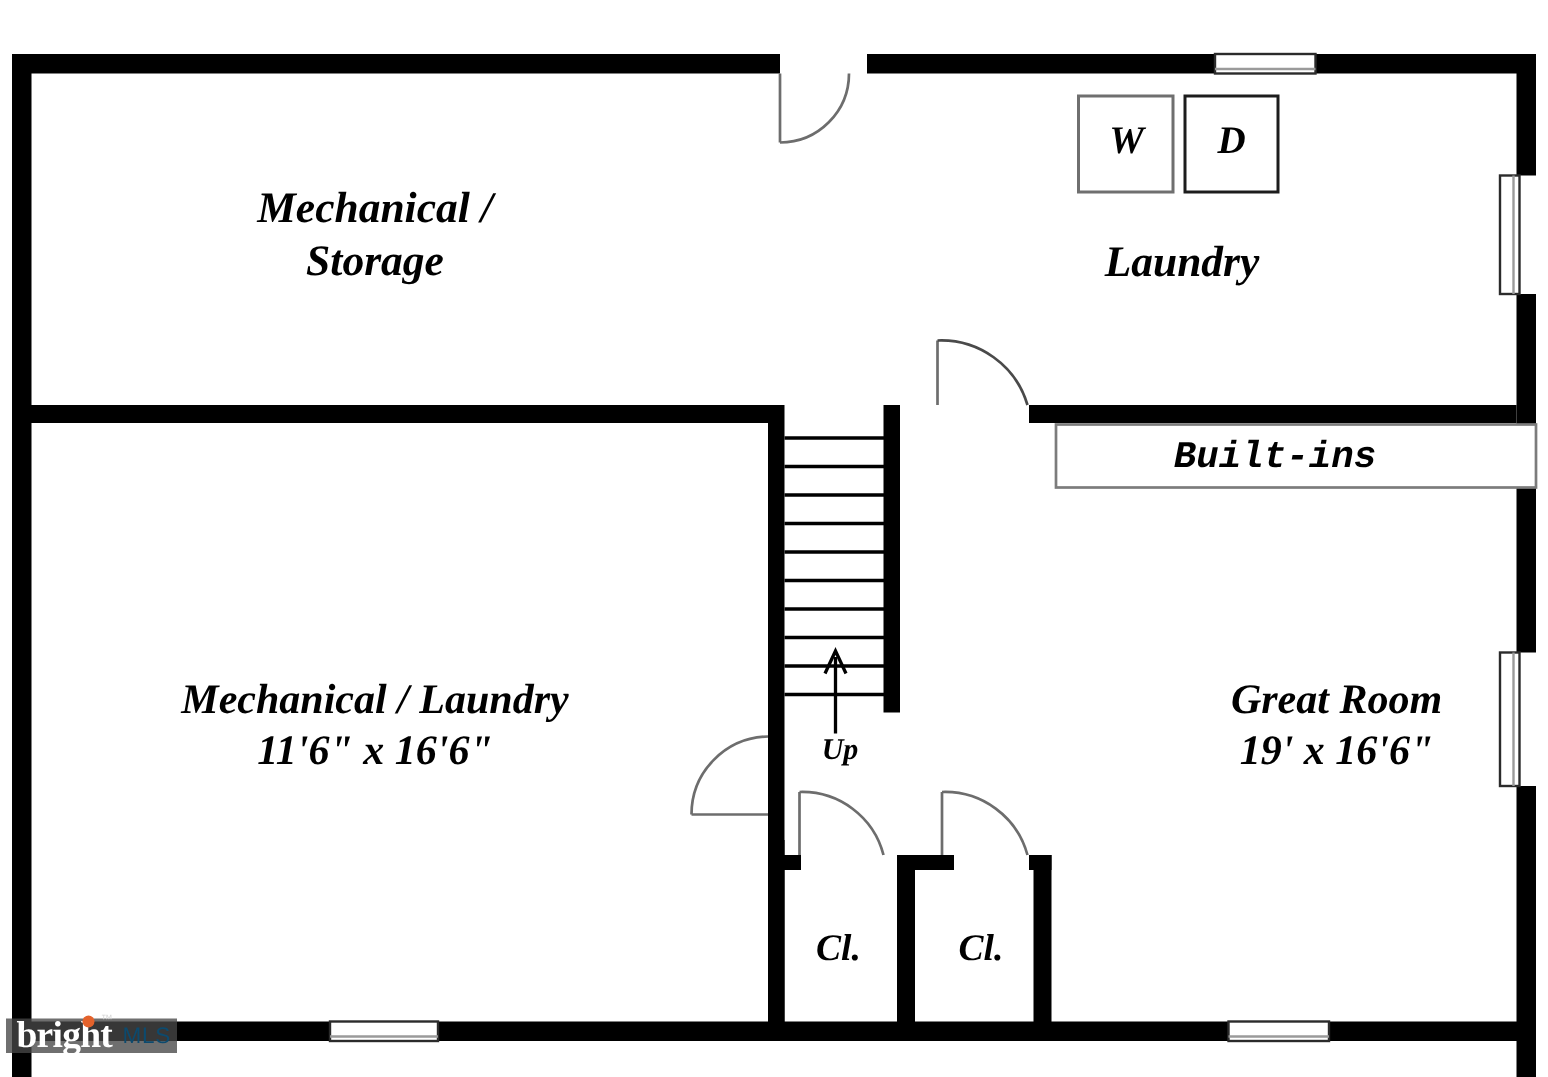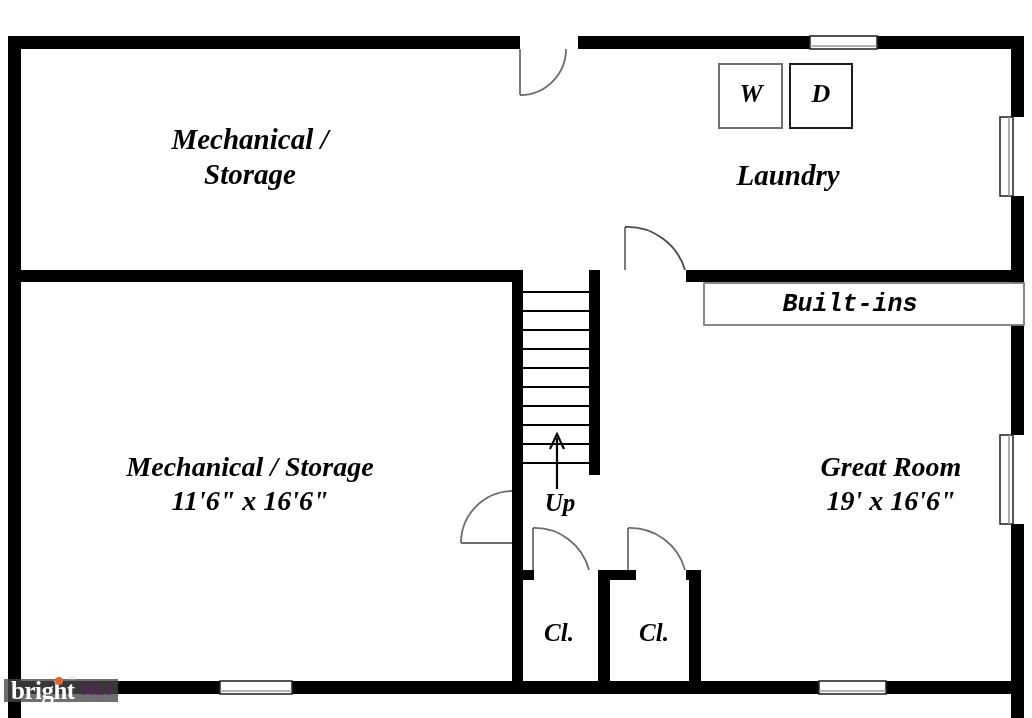--- a/index.html
+++ b/index.html
@@ -55,21 +55,21 @@
     left: 746px; top: 450px; width: 290px;
     font-size: 28px;
   }
   #label-builtins {
     left: 705px; top: 290px; width: 290px;
     font-size: 25px;
     font-family: Liberation Mono, monospace;
   }
   #label-up {
     left: 505px; top: 488px; width: 110px;
-    font-size: 25px;
+    font-size: 20px;
   }
   #label-closet-1 {
     left: 517px; top: 618px; width: 84px;
     font-size: 25px;
   }
   #label-closet-2 {
     left: 612px; top: 618px; width: 84px;
     font-size: 25px;
   }
   #label-washer {
@@ -115,23 +115,23 @@
   #watermark .wm-tm {
     position: absolute;
     right: 0px;
     top: -2px;
     font-size: 8px;
     color: #d8d8d8;
     font-family: "Liberation Sans", sans-serif;
     font-weight: normal;
   }
   #watermark .wm-mls {
-    font-family: Liberation Serif, serif;
+    font-family: Liberation Sans, sans-serif;
     font-size: 15px;
-    color: #701a75;
+    color: #0c4a6e;
     margin-left: 7px;
     letter-spacing: 0.5px;
     line-height: 1;
   }
 </style>
 </head>
 <body>
 
 <div id="plan">
 
@@ -276,21 +276,21 @@
   <div class="room-label" id="label-laundry">
     <span class="lbl-name">Laundry</span>
   </div>
 
   <div class="room-label" id="label-mech-storage-upper">
     <span class="lbl-name">Mechanical /</span>
     <span class="lbl-name">Storage</span>
   </div>
 
   <div class="room-label" id="label-mech-storage-lower">
-    <span class="lbl-name">Mechanical / Storage</span>
+    <span class="lbl-name">Mechanical / Laundry</span>
     <span class="lbl-dims">11'6" x 16'6"</span>
   </div>
 
   <div class="room-label" id="label-great-room">
     <span class="lbl-name">Great Room</span>
     <span class="lbl-dims">19' x 16'6"</span>
   </div>
 
   <div class="room-label" id="label-builtins">
     <span class="lbl-name">Built-ins</span>

